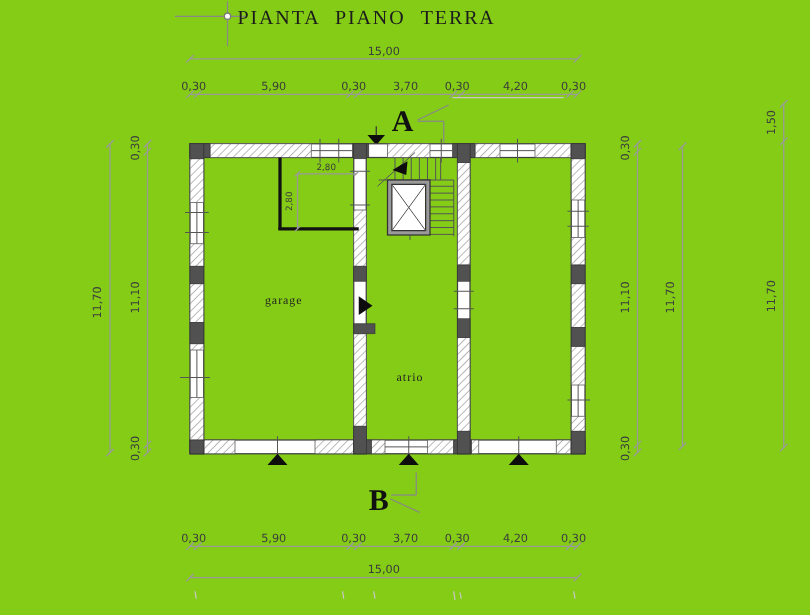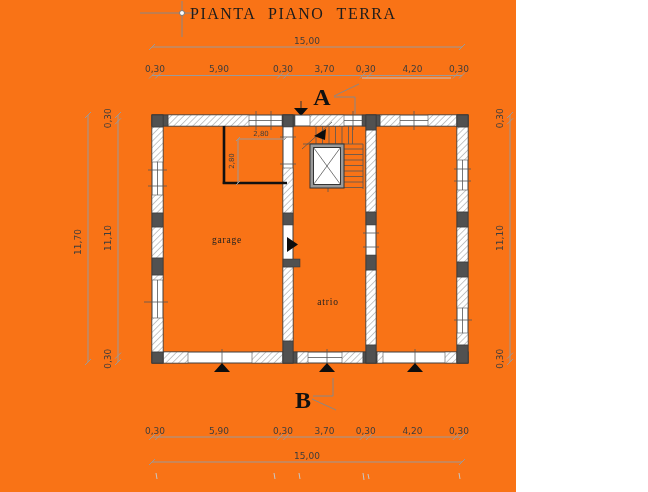--- a/index.html
+++ b/index.html
@@ -1,16 +1,16 @@
 <!DOCTYPE html>
 <html><head>
 <meta charset="utf-8">
 <style>
   html,body{margin:0;padding:0;background:#fff;}
-  .canvas{position:relative;width:516px;height:492px;background:#f97316;overflow:hidden;}
+  .canvas{position:relative;width:648px;height:492px;background:#84cc16;overflow:hidden;}
   svg{position:absolute;left:0;top:0;}
   .dim{stroke:#9a9a9a;stroke-width:1;fill:none;}
   .faint{stroke:#c7c7c7;stroke-width:1;fill:none;}
   .dimtxt{font-family:"DejaVu Sans","Liberation Sans",sans-serif;font-size:9px;fill:#3d3d3d;}
   .smalltxt{font-family:"DejaVu Sans","Liberation Sans",sans-serif;font-size:7px;fill:#3d3d3d;}
   .serif{font-family:"Liberation Serif","DejaVu Serif",serif;}
   .wallbase{fill:#ffffff;stroke:#3f3f3f;stroke-width:1;}
   .hatch{fill:url(#hatch);stroke:#555;stroke-width:0.6;}
   .dark{fill:#515151;stroke:#333;stroke-width:0.5;}
   .win{stroke:#555;stroke-width:0.8;fill:none;}

